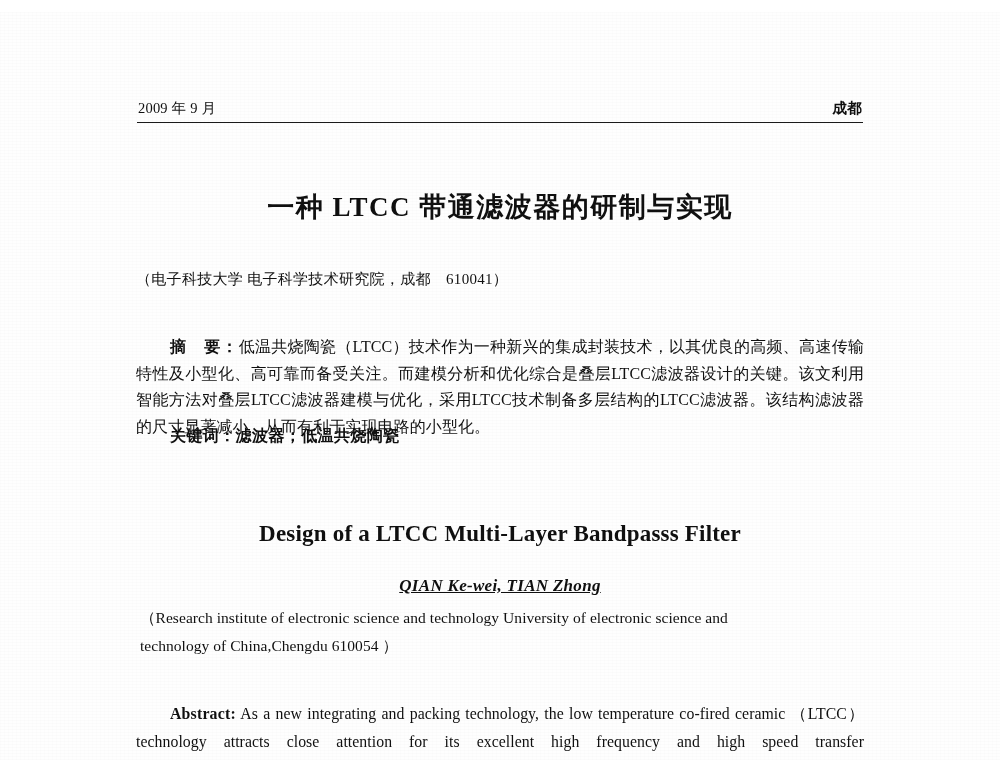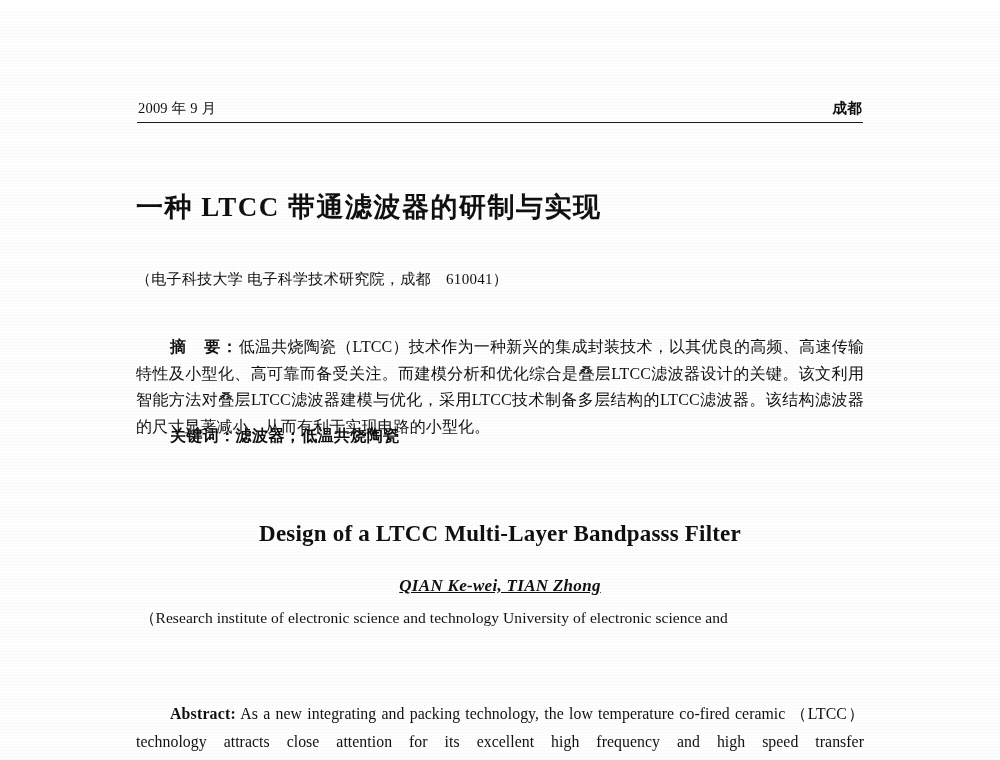--- a/index.html
+++ b/index.html
@@ -75,21 +75,21 @@
     height: 0;
     border-top: 1.6px solid #1a1a1a;
   }
 
   
   .cn-title {
     position: absolute;
     top: 160px;
     left: 0;
     width: 728px;
-    text-align: left;
+    text-align: center;
     font-size: 27px;
     font-weight: 700;
     letter-spacing: 1.5px;
     line-height: 34px;
     white-space: nowrap;
   }
   .cn-authors {
     position: absolute;
     top: 220px;
     left: 0;
@@ -224,20 +224,21 @@
     </p>
 
     <div class="cn-keywords">关键词：滤波器；低温共烧陶瓷</div>
 
     <h2 class="en-title">Design of a LTCC Multi-Layer Bandpasss Filter</h2>
 
     <div class="en-authors">QIAN Ke-wei, TIAN Zhong</div>
 
     <div class="en-affil">
       <div>（Research institute of electronic science and technology University of electronic science and</div>
+      <div>technology of China,Chengdu    610054  ）</div>
     </div>
 
     <p class="en-abstract">
       <span class="lead">Abstract:</span><span> As a new integrating and packing technology, the low temperature co-fired ceramic （LTCC）technology attracts close attention for its excellent high frequency and high speed transfer characteristics,miniaturization, and high reliability. Modeling and analysis,</span>
     </p>
 
   </div>
   <div class="grain"></div>
 </div>
 

